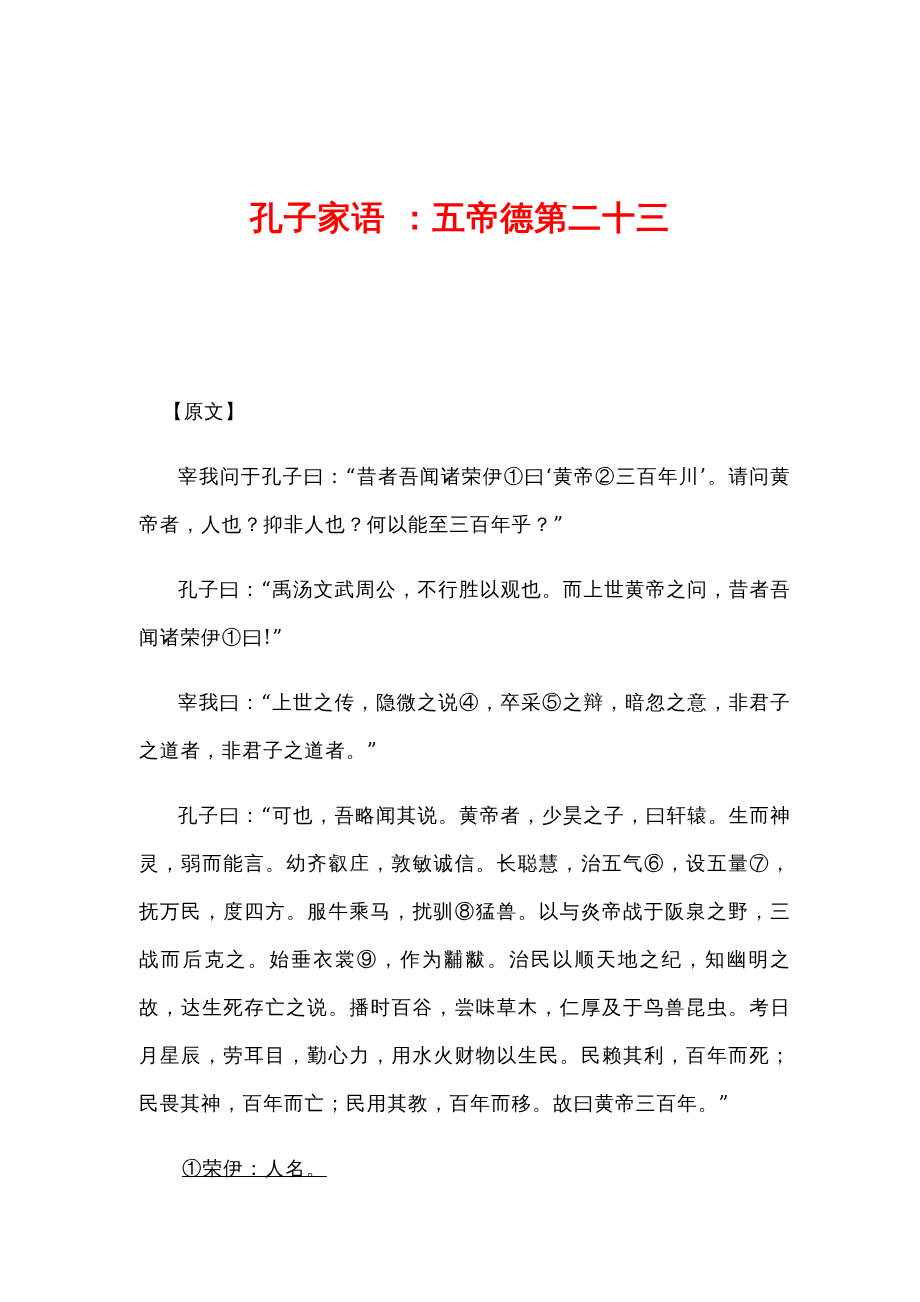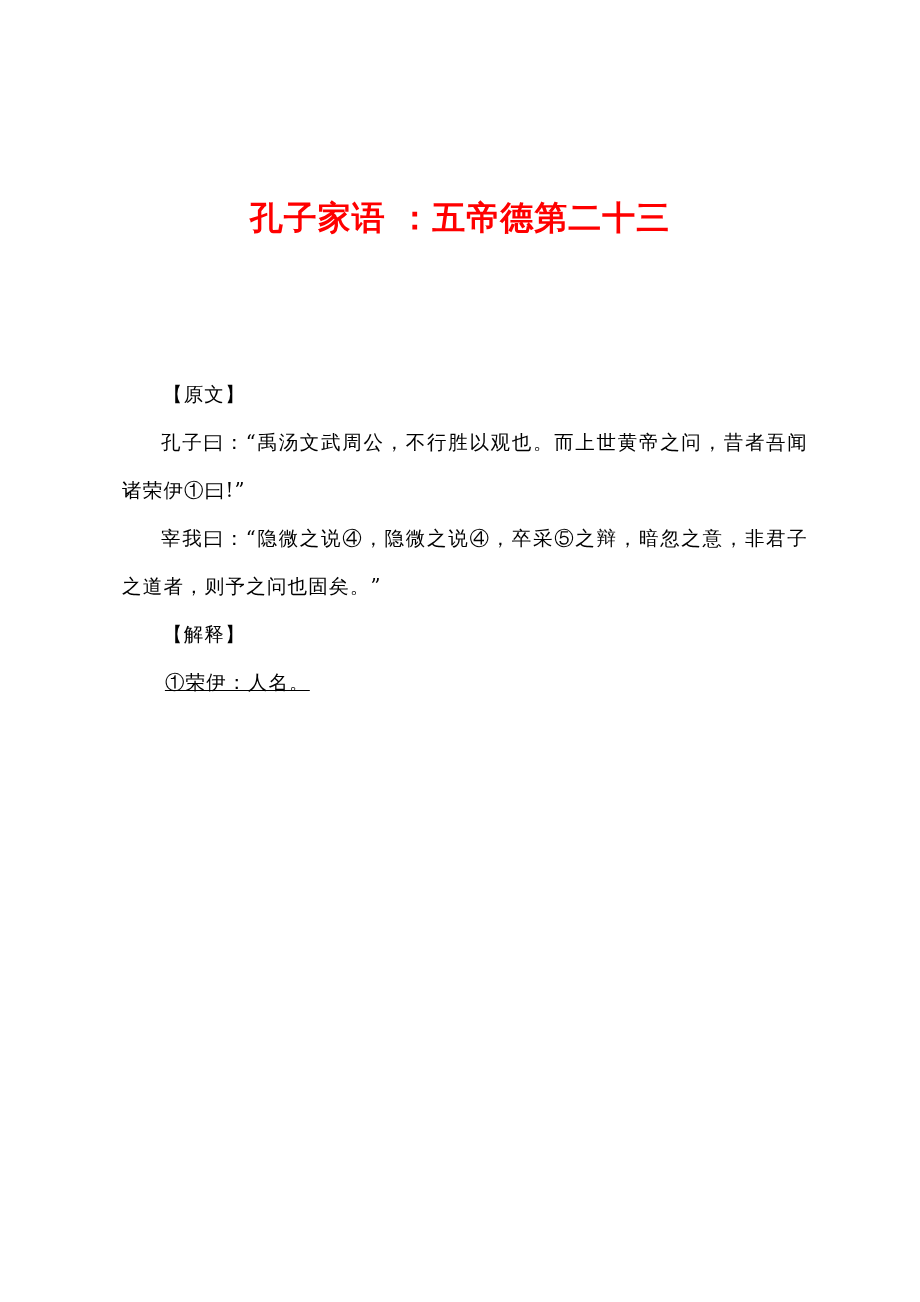--- a/index.html
+++ b/index.html
@@ -32,36 +32,37 @@
       position: absolute;
       top: 371px;
       left: 122px;
       width: 686px;
       font-size: 19.5px;
       line-height: 48px;
       letter-spacing: 1.2px;
       text-align: justify;
     }
     .content p {
-      margin: 0;
+      margin: 17px;
       text-indent: 2em;
     }
     .content p.heading {
       text-indent: 2.1em;
       margin-left: 0;
     }
     .content p.note {
       text-indent: 2.2em;
       text-decoration: underline;
     }
   </style>
 </head>
 <body>
 
 <h1 class="title">孔子家语 ：五帝德第二十三</h1>
 
 <div class="content">
   <p class="heading">【原文】</p>
+  <p>宰我问于孔子曰：“昔者吾闻诸荣伊①曰‘黄帝②三百年川’。请问黄帝者，人也？抑非人也？何以能至三百年乎？”</p>
   <p>孔子曰：“禹汤文武周公，不行胜以观也。而上世黄帝之问，昔者吾闻诸荣伊①曰!”</p>
-  <p>宰我曰：“隐微之说④，隐微之说④，卒采⑤之辩，暗忽之意，非君子之道者，则予之问也固矣。”</p>
-  <p class="heading">【解释】</p>
+  <p>宰我曰：“上世之传，隐微之说④，卒采⑤之辩，暗忽之意，非君子之道者，非君子之道者。”</p>
+  <p>孔子曰：“可也，吾略闻其说。黄帝者，少昊之子，曰轩辕。生而神灵，弱而能言。幼齐叡庄，敦敏诚信。长聪慧，治五气⑥，设五量⑦，抚万民，度四方。服牛乘马，扰驯⑧猛兽。以与炎帝战于阪泉之野，三战而后克之。始垂衣裳⑨，作为黼黻。治民以顺天地之纪，知幽明之故，达生死存亡之说。播时百谷，尝味草木，仁厚及于鸟兽昆虫。考日月星辰，劳耳目，勤心力，用水火财物以生民。民赖其利，百年而死；民畏其神，百年而亡；民用其教，百年而移。故曰黄帝三百年。”</p>
   <p class="note">①荣伊：人名。</p>
 </div>
 
 </body></html>

